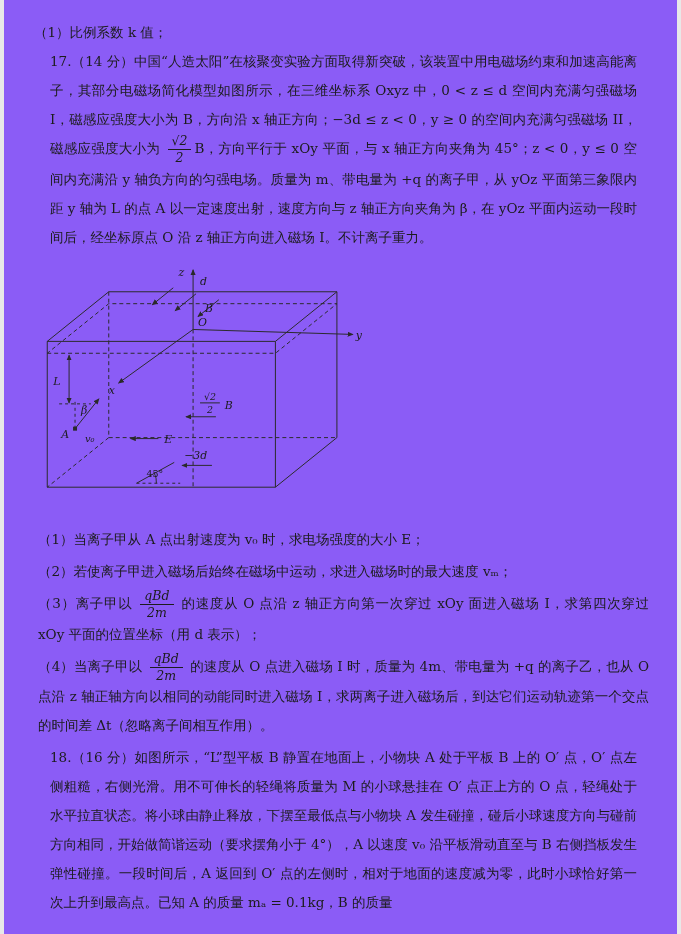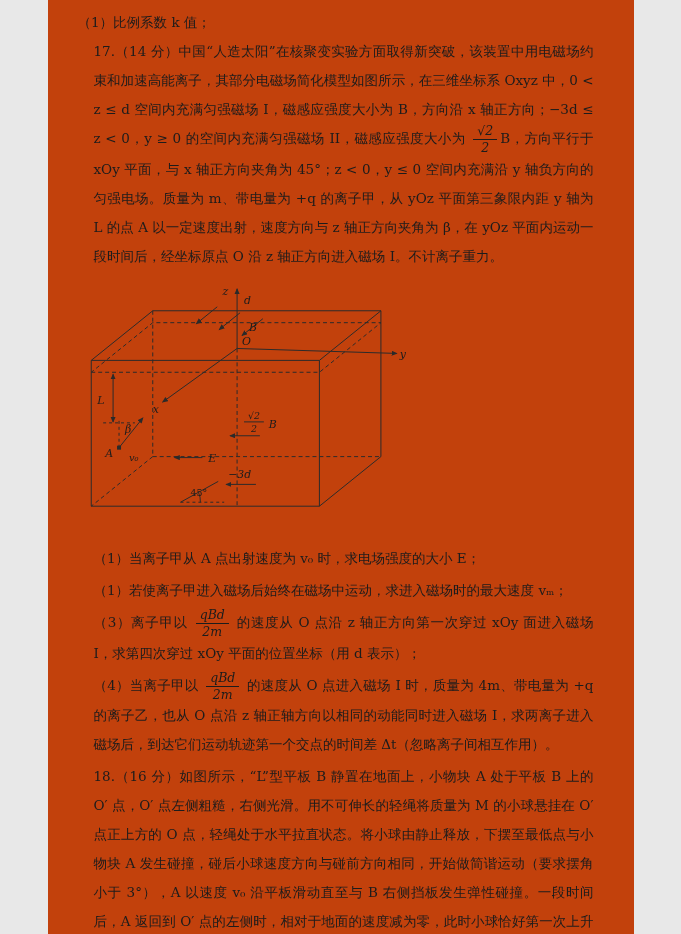--- a/index.html
+++ b/index.html
@@ -1,23 +1,23 @@
 <!DOCTYPE html>
 <html><head>
 <meta charset="utf-8">
 <style>
   html,body{margin:0;padding:0;background:#e8e8e8;}
   .page{
-    width:586px;height:934px;margin:0 auto;background:#c2410c;color:#1c1c1c;
+    width:673px;height:934px;margin:0 auto;background:#8b5cf6;color:#1c1c1c;
     font-family:"DejaVu Serif","Liberation Serif",serif;font-size:13.5px;
-    box-sizing:border-box;padding:10px 24px 0 30px;overflow:hidden;position:relative;
+    box-sizing:border-box;padding:20px 24px 0 30px;overflow:hidden;position:relative;
   }
   .line{margin:0;line-height:25px;}
   .para{margin:2px 16px;line-height:29px;text-align:justify;}
-  .para.part{margin:3px 16px;}
+  .para.part{margin:3px 4px;}
   .frac{
     display:inline-flex;flex-direction:column;align-items:center;vertical-align:middle;
     line-height:1.1;margin:0 3px;font-style:italic;
   }
   .frac .num{display:block;padding:0 4px 1px;border-bottom:1px solid #1c1c1c;font-size:12.5px;}
   .frac .den{display:block;padding-top:1px;font-size:12.5px;}
   .figure{width:330px;margin:12px 0 10px 4px;}
   svg text{font-family:"DejaVu Serif","Liberation Serif",serif;}
 </style>
 </head>
@@ -95,25 +95,25 @@
         <text x="172" y="137" text-anchor="middle" font-size="9.5">√2</text>
         <text x="172" y="150" text-anchor="middle" font-size="9.5">2</text>
         <text x="187" y="146">B</text>
         <text x="146" y="197">−3d</text>
         <text x="108" y="215" font-style="normal" font-size="9.5">45°</text>
       </g>
     </svg>
   </div>
 
   <p class="para part">（1）当离子甲从 A 点出射速度为 v₀ 时，求电场强度的大小 E；</p>
-  <p class="para part">（1）若使离子甲进入磁场后始终在磁场中运动，求进入磁场时的最大速度 vₘ；</p>
+  <p class="para part">（2）若使离子甲进入磁场后始终在磁场中运动，求进入磁场时的最大速度 vₘ；</p>
   <p class="para part">（3）离子甲以 <span class="frac">
         <span class="num">qBd</span>
         <span class="den">2m</span>
       </span> 的速度从 O 点沿 z 轴正方向第一次穿过 xOy 面进入磁场 I，求第四次穿过 xOy 平面的位置坐标（用 d 表示）；</p>
   <p class="para part">（4）当离子甲以 <span class="frac">
         <span class="num">qBd</span>
         <span class="den">2m</span>
       </span> 的速度从 O 点进入磁场 I 时，质量为 4m、带电量为 +q 的离子乙，也从 O 点沿 z 轴正轴方向以相同的动能同时进入磁场 I，求两离子进入磁场后，到达它们运动轨迹第一个交点的时间差 Δt（忽略离子间相互作用）。</p>
 
-  <p class="para">18.（16 分）如图所示，“L”型平板 B 静置在地面上，小物块 A 处于平板 B 上的 O′ 点，O′ 点左侧粗糙，右侧光滑。用不可伸长的轻绳将质量为 M 的小球悬挂在 O′ 点正上方的 O 点，轻绳处于水平拉直状态。将小球由静止释放，下摆至最低点与小物块 A 发生碰撞，碰后小球速度方向与碰前方向相同，开始做简谐运动（要求摆角小于 3°），A 以速度 v₀ 沿平板滑动直至与 B 右侧挡板发生弹性碰撞。一段时间后，A 返回到 O′ 点的左侧时，相对于地面的速度减为零，此时小球恰好第一次上升到最高点。已知 A 的质量 mₐ = 0.1kg，B 的质量</p>
+  <p class="para">18.（16 分）如图所示，“L”型平板 B 静置在地面上，小物块 A 处于平板 B 上的 O′ 点，O′ 点左侧粗糙，右侧光滑。用不可伸长的轻绳将质量为 M 的小球悬挂在 O′ 点正上方的 O 点，轻绳处于水平拉直状态。将小球由静止释放，下摆至最低点与小物块 A 发生碰撞，碰后小球速度方向与碰前方向相同，开始做简谐运动（要求摆角小于 4°），A 以速度 v₀ 沿平板滑动直至与 B 右侧挡板发生弹性碰撞。一段时间后，A 返回到 O′ 点的左侧时，相对于地面的速度减为零，此时小球恰好第一次上升到最高点。已知 A 的质量 mₐ = 0.1kg，B 的质量</p>
 
 </div>
 
 </body></html>

